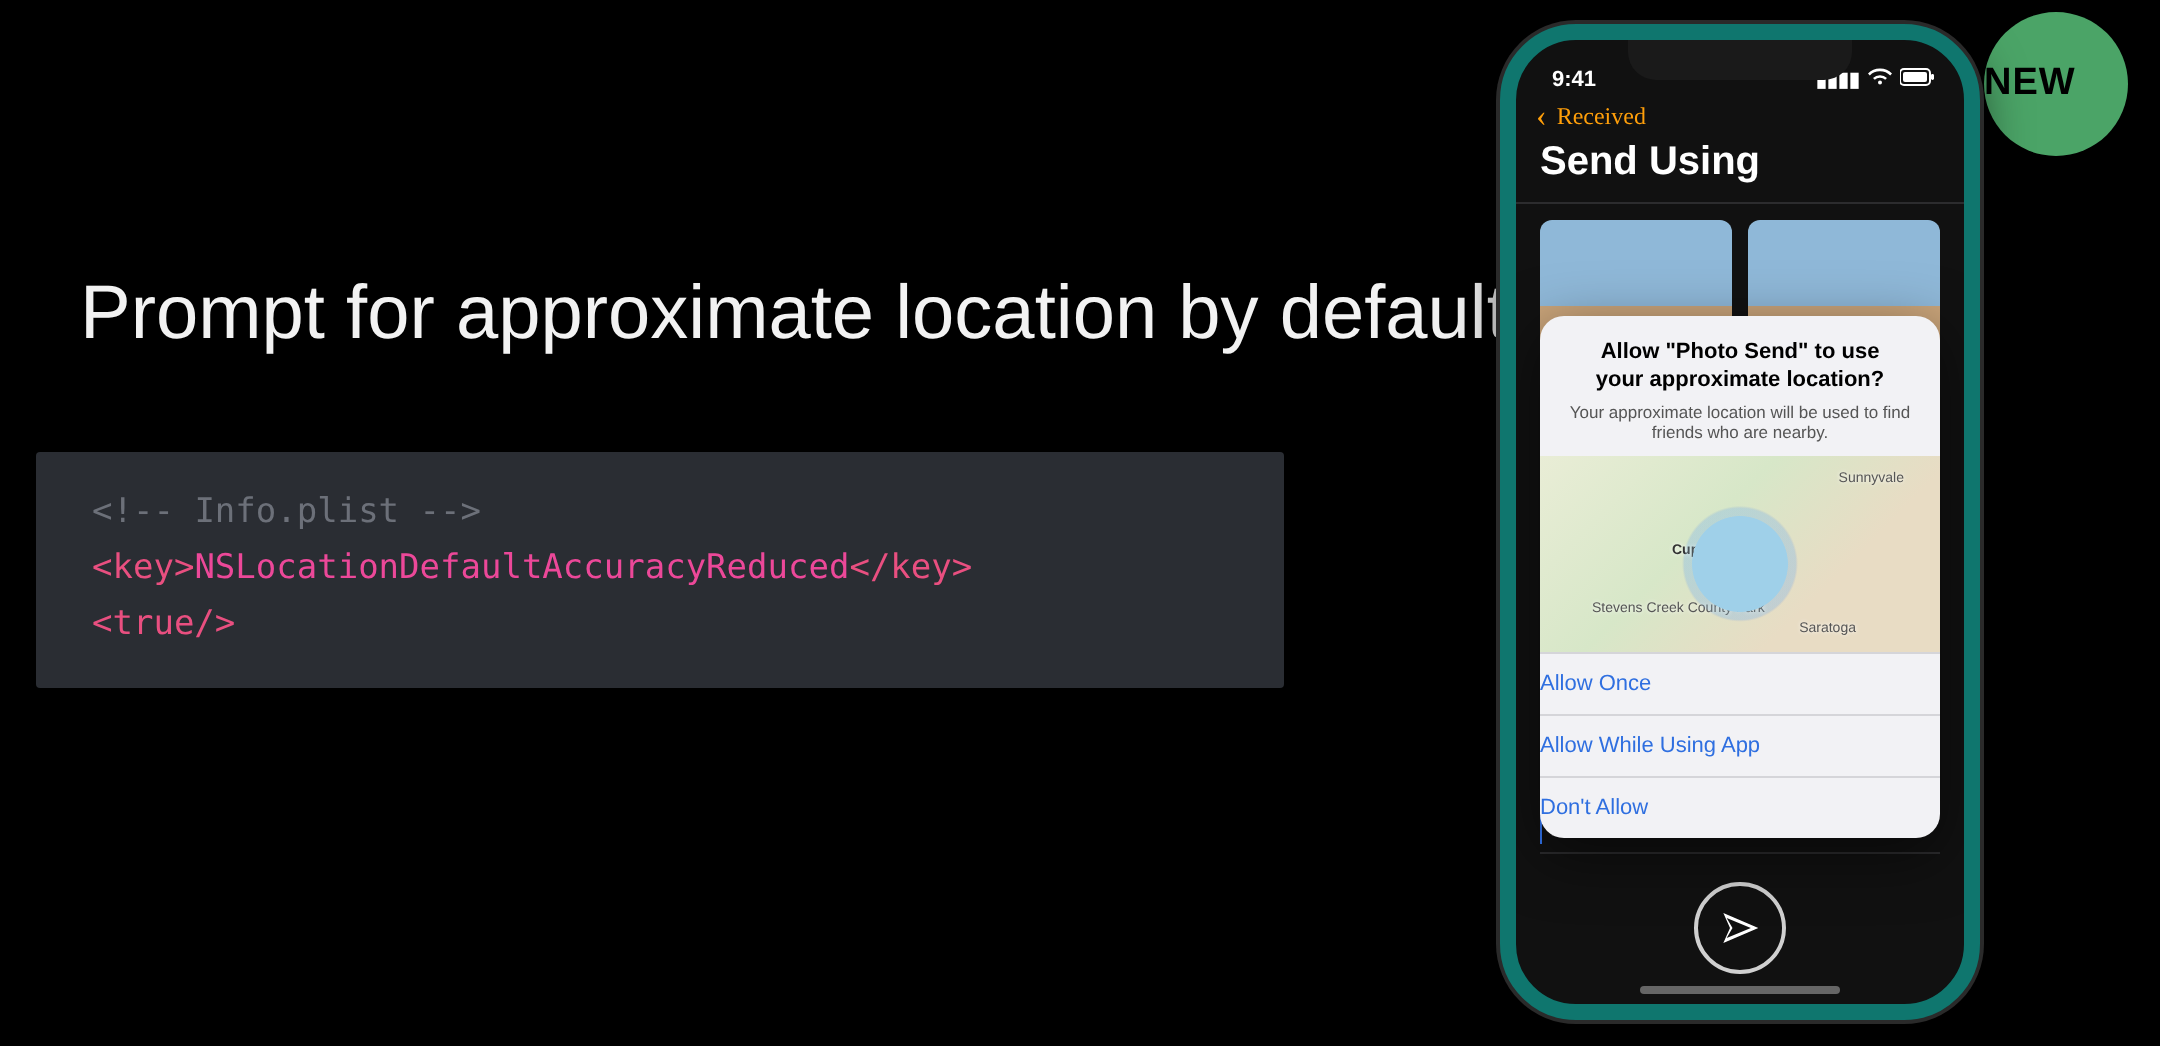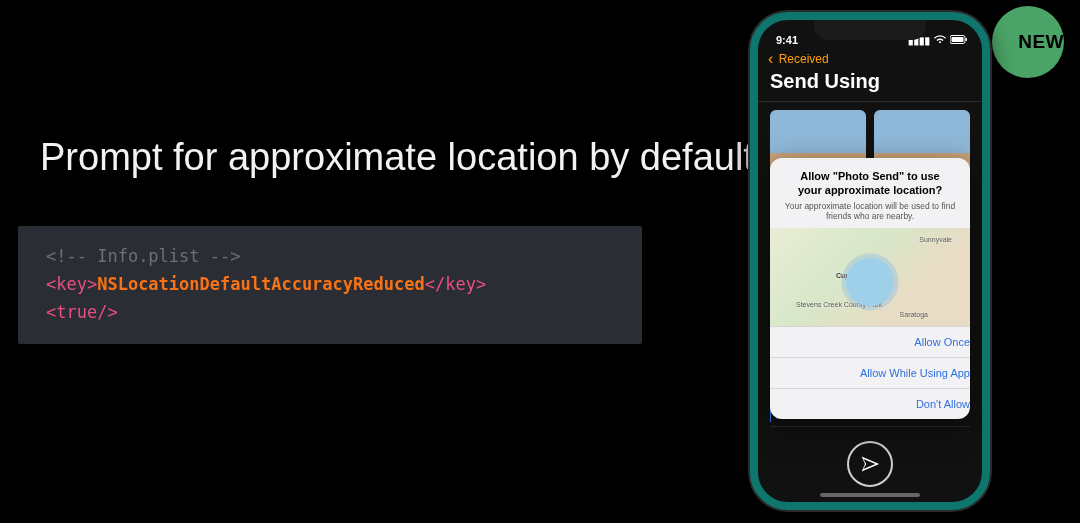--- a/index.html
+++ b/index.html
@@ -18,21 +18,21 @@
   .new-badge {
     position: absolute;
     top: 6px;
     right: 16px;
     width: 72px;
     height: 72px;
     border-radius: 50%;
     background: #4ba467;
     display: flex;
     align-items: center;
-    justify-content: flex-end;
+    justify-content: flex-start;
     font-weight: 700;
     font-size: 19px;
     color: #000;
     letter-spacing: .5px;
   }
 
   
   .slide-title {
     position: absolute;
     left: 40px;
@@ -50,21 +50,21 @@
     width: 624px;
     background: #2a2d33;
     padding: 16px 28px 18px;
     font-family: "SF Mono", Menlo, Consolas, monospace;
     font-size: 17px;
     line-height: 1.65;
     border-radius: 2px;
   }
   .tok-comment { color: #6c7079; }
   .tok-tag     { color: #e94f80; }
-  .tok-text    { color: #f97316; font-weight: bold; }
+  .tok-text    { color: #ec4899; }
 
   
   .phone {
     position: absolute;
     right: 90px;
     top: 12px;
     width: 240px;
     height: 498px;
     background: #111;
     border: 8px solid #0f766e;
@@ -92,20 +92,21 @@
     font-size: 11px;
     font-weight: 600;
     color: #fff;
   }
   .status-right { display:flex; gap:4px; align-items:center; font-size:10px; }
 
   .nav-bar {
     padding: 4px 10px 2px;
     font-size: 12px;
     color: #ff9f0a;
+    font-family: Liberation Serif, serif;
   }
   .nav-bar::before { content:"‹"; font-size:16px; margin-right:2px; vertical-align:-1px; }
 
   .screen-title {
     padding: 0 12px 8px;
     font-size: 20px;
     font-weight: 700;
   }
   .divider { height:1px; background:#2c2c2e; }
 
@@ -182,21 +183,21 @@
     width:56px; height:56px; transform:translate(-50%,-50%);
     border-radius:50%;
     background: radial-gradient(circle,#9fd0e9 0 60%, rgba(159,208,233,.2) 61% 100%);
   }
   .map-label { position:absolute; font-size:7px; color:#555; text-shadow:0 0 2px #fff; }
   .ml1{ top:8px; right:18px; } .ml2{ top:44px; left:66px; font-weight:600; color:#333;}
   .ml3{ bottom:18px; left:26px; } .ml4{ bottom:8px; right:42px; }
 
   .alert-btn {
     border-top:1px solid #d5d5d9;
-    text-align:right;
+    text-align:left;
     padding:9px 0;
     font-size:11px;
     color:#2f6fe0;
   }
 </style>
 </head>
 <body>
 
 <div class="new-badge">
   <span>NEW</span>

